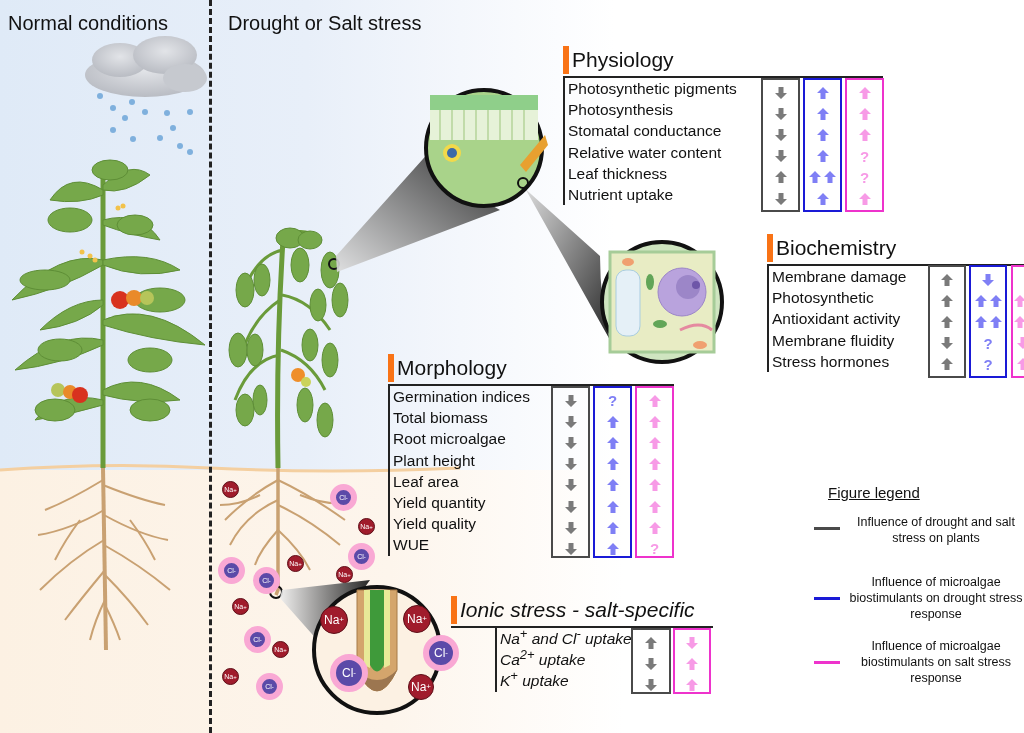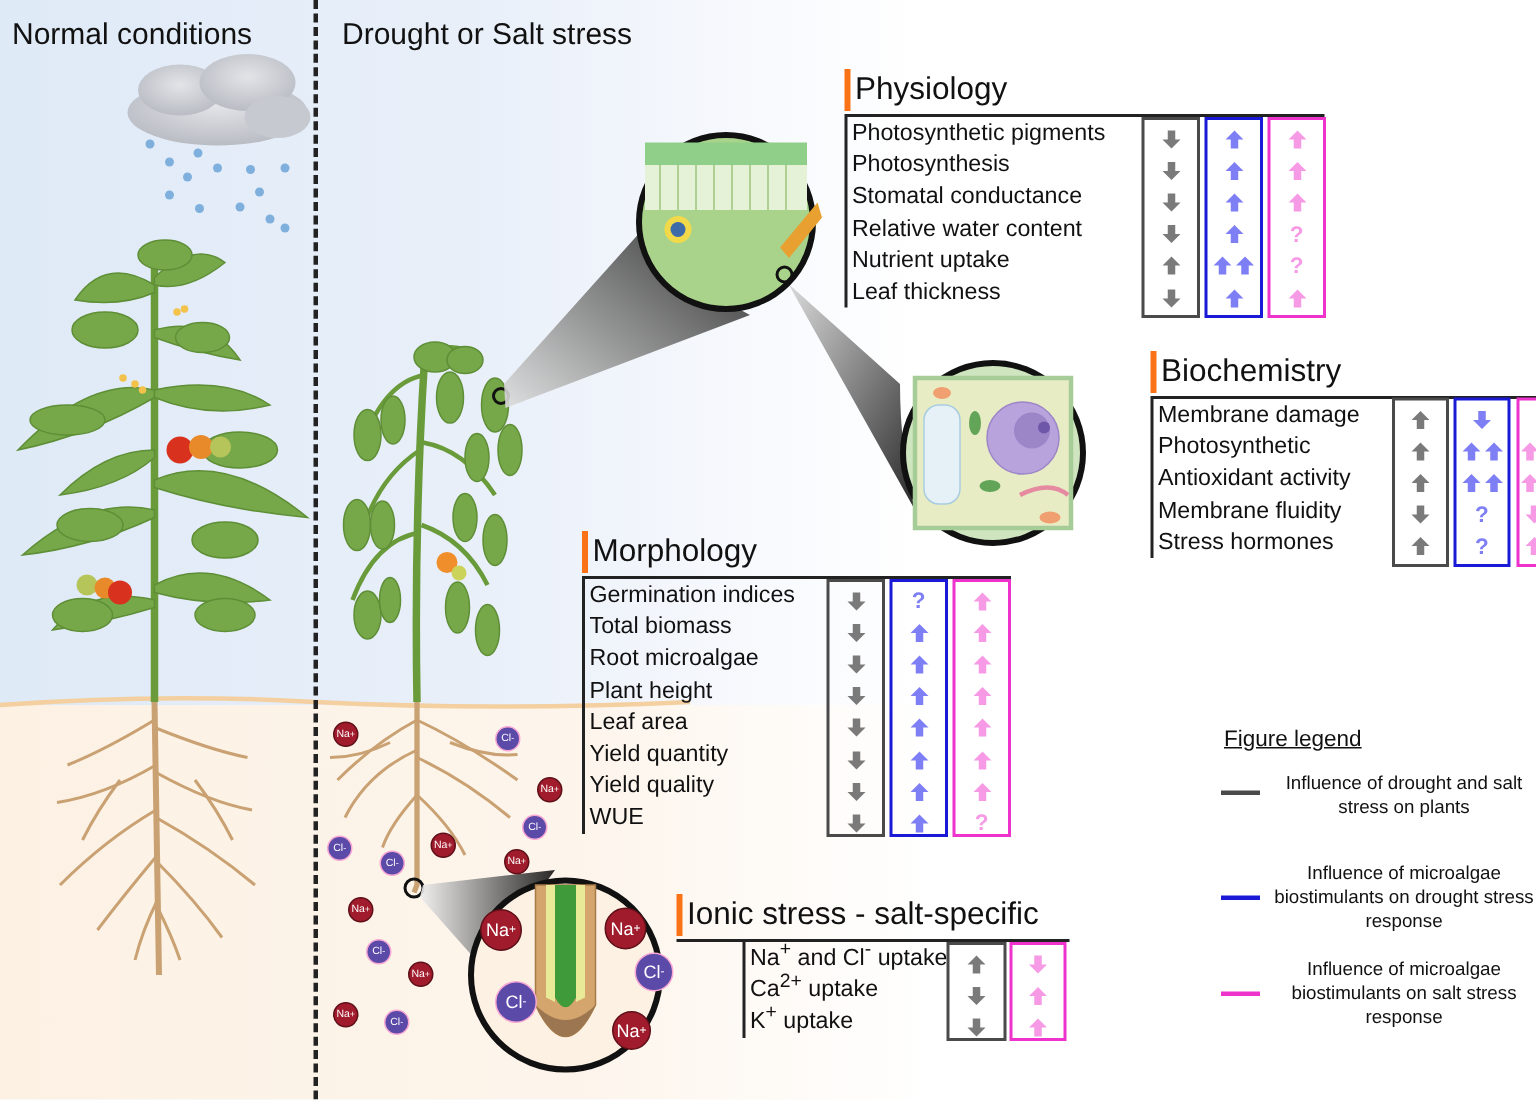--- a/index.html
+++ b/index.html
@@ -5,38 +5,38 @@
   html, body { margin:0; padding:0; }
   body { width:1024px; height:733px; position:relative; overflow:hidden; background:#ffffff; font-family:"Liberation Sans", sans-serif; color:#111; }
   .bg-sky { position:absolute; left:0; top:0; width:1024px; height:733px;
     background: linear-gradient(90deg, #dfeaf7 0%, #e8eff9 30%, #f4f7fc 45%, #ffffff 60%); }
   .bg-soil { position:absolute; left:0; top:470px; width:780px; height:263px;
     background: linear-gradient(90deg, #fcf1e3 0%, #fdf5ec 50%, #ffffff 80%); }
   .divider { position:absolute; left:209px; top:0; height:733px; border-left:3px dashed #222; }
   .title { position:absolute; top:12px; font-size:20px; color:#111; }
   svg.abs { position:absolute; left:0; top:0; }
   .section { position:absolute; }
-  .section .head { font-size:21px; padding-left:3px; border-left:4px solid #f97316; height:28px; line-height:28px; }
+  .section .head { font-size:21px; padding-left:3px; border-left:6px solid #f97316; height:28px; line-height:28px; }
   .section .rule { position:absolute; height:2px; background:#222; }
   .section .rows { border-left:2px solid #222; padding-left:3px; }
   .row { font-size:15.5px; height:21.2px; line-height:21.2px; white-space:nowrap; }
   .col { position:absolute; border:2.5px solid; box-sizing:border-box; }
   .col.gray { border-color:#4a4a4a; }
   .col.blue { border-color:#1a1ad6; }
   .col.pink { border-color:#ee33cc; }
   .cell { position:absolute; left:0; width:100%; height:21.2px; display:flex; align-items:center; justify-content:center; gap:1px; font-weight:bold; font-size:15px; }
   .arr { width:14px; height:14px; display:inline-block; }
   .legend { position:absolute; left:812px; top:484px; width:212px; }
-  .legend .lt { font-size:15px; text-decoration:underline; margin-left:4px; }
+  .legend .lt { font-size:15px; text-decoration:underline; margin-left:16px; }
   .legend-item { position:absolute; left:0; width:212px; }
   .legend-item .line { position:absolute; left:2px; width:26px; height:3px; }
   .legend-item .txt { position:absolute; left:36px; width:176px; text-align:center; font-size:12.5px; line-height:16px; }
   .ion { position:absolute; border-radius:50%; color:#fff; display:flex; align-items:center; justify-content:center; font-size:7px; }
   .ion.na { background:#a01c2c; border:1px solid #5e0f18; }
-  .ion.cl { background:#5b4aa8; border:1px solid #f9a8d4; }
+  .ion.cl { background:#5b4aa8; border:6px solid #f9a8d4; }
   .ion.big { font-size:12px; }
   .ion sup { font-size:6px; }
   .ion.big sup { font-size:8px; }
   sup { line-height:0; }
 </style>
 </head>
 <body>
 
 <div class="bg-sky"></div>
 <div class="bg-soil"></div>
@@ -314,22 +314,22 @@
 <div class="title" style="left:228px;">Drought or Salt stress</div>
 
 <div class="section" style="left:563px;top:46px;">
   <div class="head">Physiology</div>
   <div class="rule" style="left:0;top:30px;width:320px;"></div>
   <div class="rows" style="margin-top:4px;">
     <div class="row">Photosynthetic pigments</div>
     <div class="row">Photosynthesis</div>
     <div class="row">Stomatal conductance</div>
     <div class="row">Relative water content</div>
+    <div class="row">Leaf thickness</div>
     <div class="row">Nutrient uptake</div>
-    <div class="row">Leaf thickness</div>
   </div>
   <div class="col gray" style="left:198px;top:32px;width:39px;height:134px;">
       <div class="cell" style="top: 2px; color: rgb(122, 122, 122);">
         <svg viewBox="0 0 14 14" class="arr">
           <path d="M7 13 L13 7 L9.5 7 L9.5 1 L4.5 1 L4.5 7 L1 7 Z" fill="#7a7a7a"></path>
         </svg>
       </div>
       <div class="cell" style="top: 23.2px; color: rgb(122, 122, 122);">
         <svg viewBox="0 0 14 14" class="arr">
           <path d="M7 13 L13 7 L9.5 7 L9.5 1 L4.5 1 L4.5 7 L1 7 Z" fill="#7a7a7a"></path>
@@ -660,21 +660,21 @@
         <svg viewBox="0 0 14 14" class="arr">
           <path d="M7 1 L13 7 L9.5 7 L9.5 13 L4.5 13 L4.5 7 L1 7 Z" fill="#f79ae6"></path>
         </svg>
       </div>
       <div class="cell" style="top: 150.4px; color: rgb(247, 154, 230);">
         <span>?</span>
       </div>
     </div>
 </div>
 
-<div class="section" style="left:451px;top:596px;">
+<div class="section" style="left:451px;top:596px;font-style:italic;">
   <div class="head">Ionic stress  - salt-specific</div>
   <div class="rule" style="left:0;top:30px;width:262px;"></div>
   <div class="rows" style="margin-top:4px;margin-left:44px;">
     <div class="row"><span>Na</span><sup>+</sup><span> and Cl</span><sup>-</sup><span> uptake</span></div>
     <div class="row"><span>Ca</span><sup>2+</sup><span> uptake</span></div>
     <div class="row"><span>K</span><sup>+</sup><span> uptake</span></div>
   </div>
   <div class="col gray" style="left:180px;top:32px;width:40px;height:66px;">
       <div class="cell" style="top: 2px; color: rgb(122, 122, 122);">
         <svg viewBox="0 0 14 14" class="arr">

